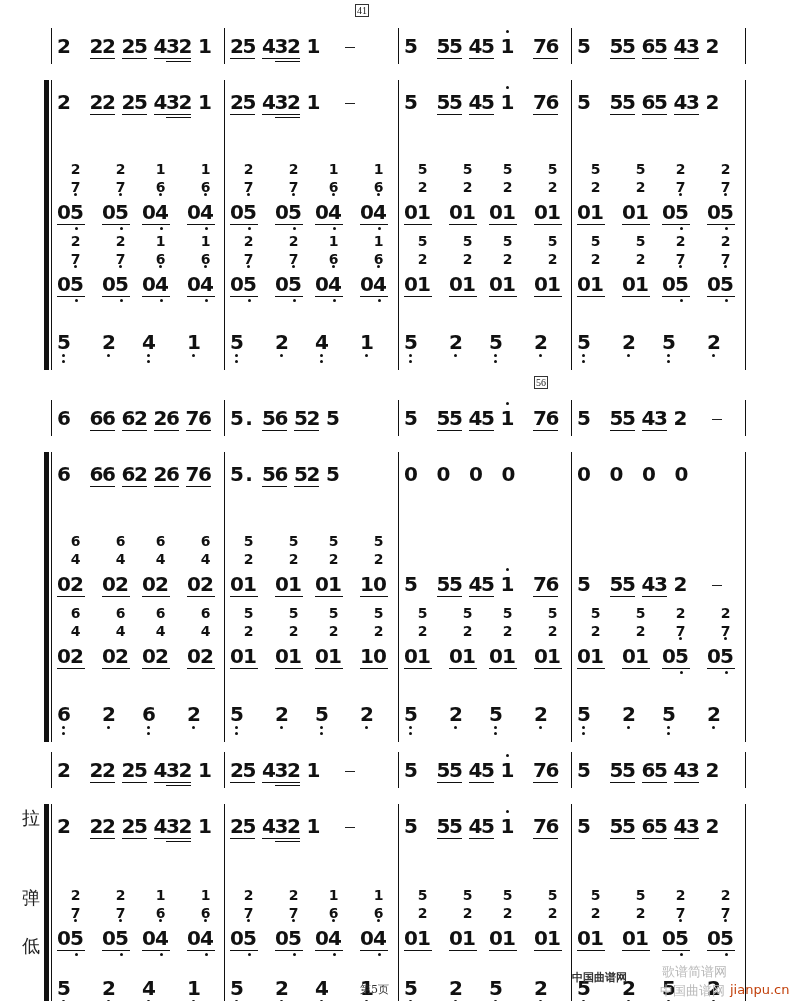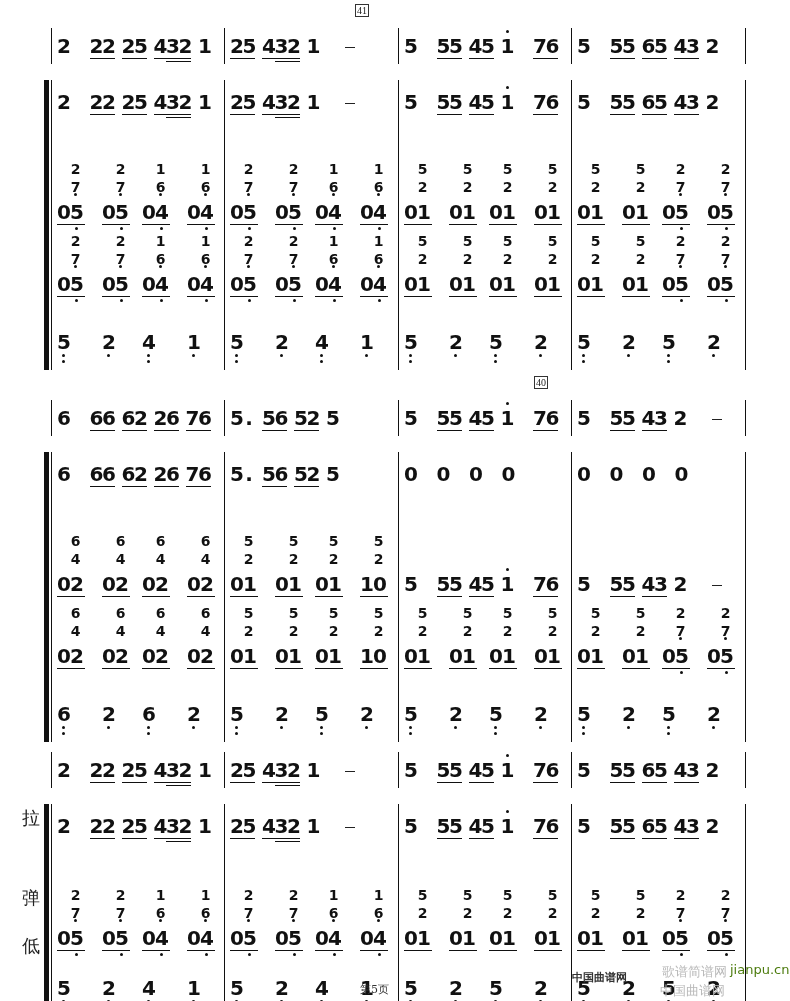--- a/index.html
+++ b/index.html
@@ -584,21 +584,21 @@
     <div class="dot" style="left: 539px; top: 726px;"></div>
     <div class="n" style="left: 577px; top: 408px;">5</div>
     <div class="n" style="left: 609.5px; top: 408px;">5</div>
     <div class="n" style="left: 622px; top: 408px;">5</div>
     <div class="ul" style="left: 609.5px; top: 430px; width: 25px;"></div>
     <div class="n" style="left: 641.5px; top: 408px;">4</div>
     <div class="n" style="left: 654px; top: 408px;">3</div>
     <div class="ul" style="left: 641.5px; top: 430px; width: 25px;"></div>
     <div class="n" style="left: 673.5px; top: 408px;">2</div>
     <div class="dash" style="left: 712px; top: 419px;"></div>
-    <div class="rehearsal" style="left: 534px; top: 376px;">40</div>
+    <div class="rehearsal" style="left: 534px; top: 376px;">56</div>
     <div class="n" style="left: 577px; top: 464px;">0</div>
     <div class="n" style="left: 609.5px; top: 464px;">0</div>
     <div class="n" style="left: 642px; top: 464px;">0</div>
     <div class="n" style="left: 674.5px; top: 464px;">0</div>
     <div class="n" style="left: 577px; top: 574px;">5</div>
     <div class="n" style="left: 609.5px; top: 574px;">5</div>
     <div class="n" style="left: 622px; top: 574px;">5</div>
     <div class="ul" style="left: 609.5px; top: 596px; width: 25px;"></div>
     <div class="n" style="left: 641.5px; top: 574px;">4</div>
     <div class="n" style="left: 654px; top: 574px;">3</div>
@@ -874,14 +874,14 @@
     <div class="dot" style="left: 667px; top: 1000px;"></div>
     <div class="n" style="left: 707px; top: 978px;">2</div>
     <div class="dot" style="left: 712px; top: 1000px;"></div>
     <div class="label" style="left: 22px; top: 806px;">拉</div>
     <div class="label" style="left: 22px; top: 886px;">弹</div>
     <div class="label" style="left: 22px; top: 934px;">低</div>
     <div class="footer" style="left: 360px; top: 982px;">第5页</div>
     <div class="footer" style="left: 572px; top: 970px; font-weight: bold; font-family: &quot;DejaVu Sans&quot;, sans-serif;">中国曲谱网</div>
     <div class="wm" style="left: 662px; top: 963px;">歌谱简谱网</div>
     <div class="wm" style="left: 660px; top: 982px;">中国曲谱网</div>
-    <div class="wm" style="left: 730px; top: 962px; color: #4d7c0f;">jianpu.cn</div>
+    <div class="wm" style="left: 730px; top: 982px; color: #c2410c;">jianpu.cn</div>
   </div>
 
 </body></html>

